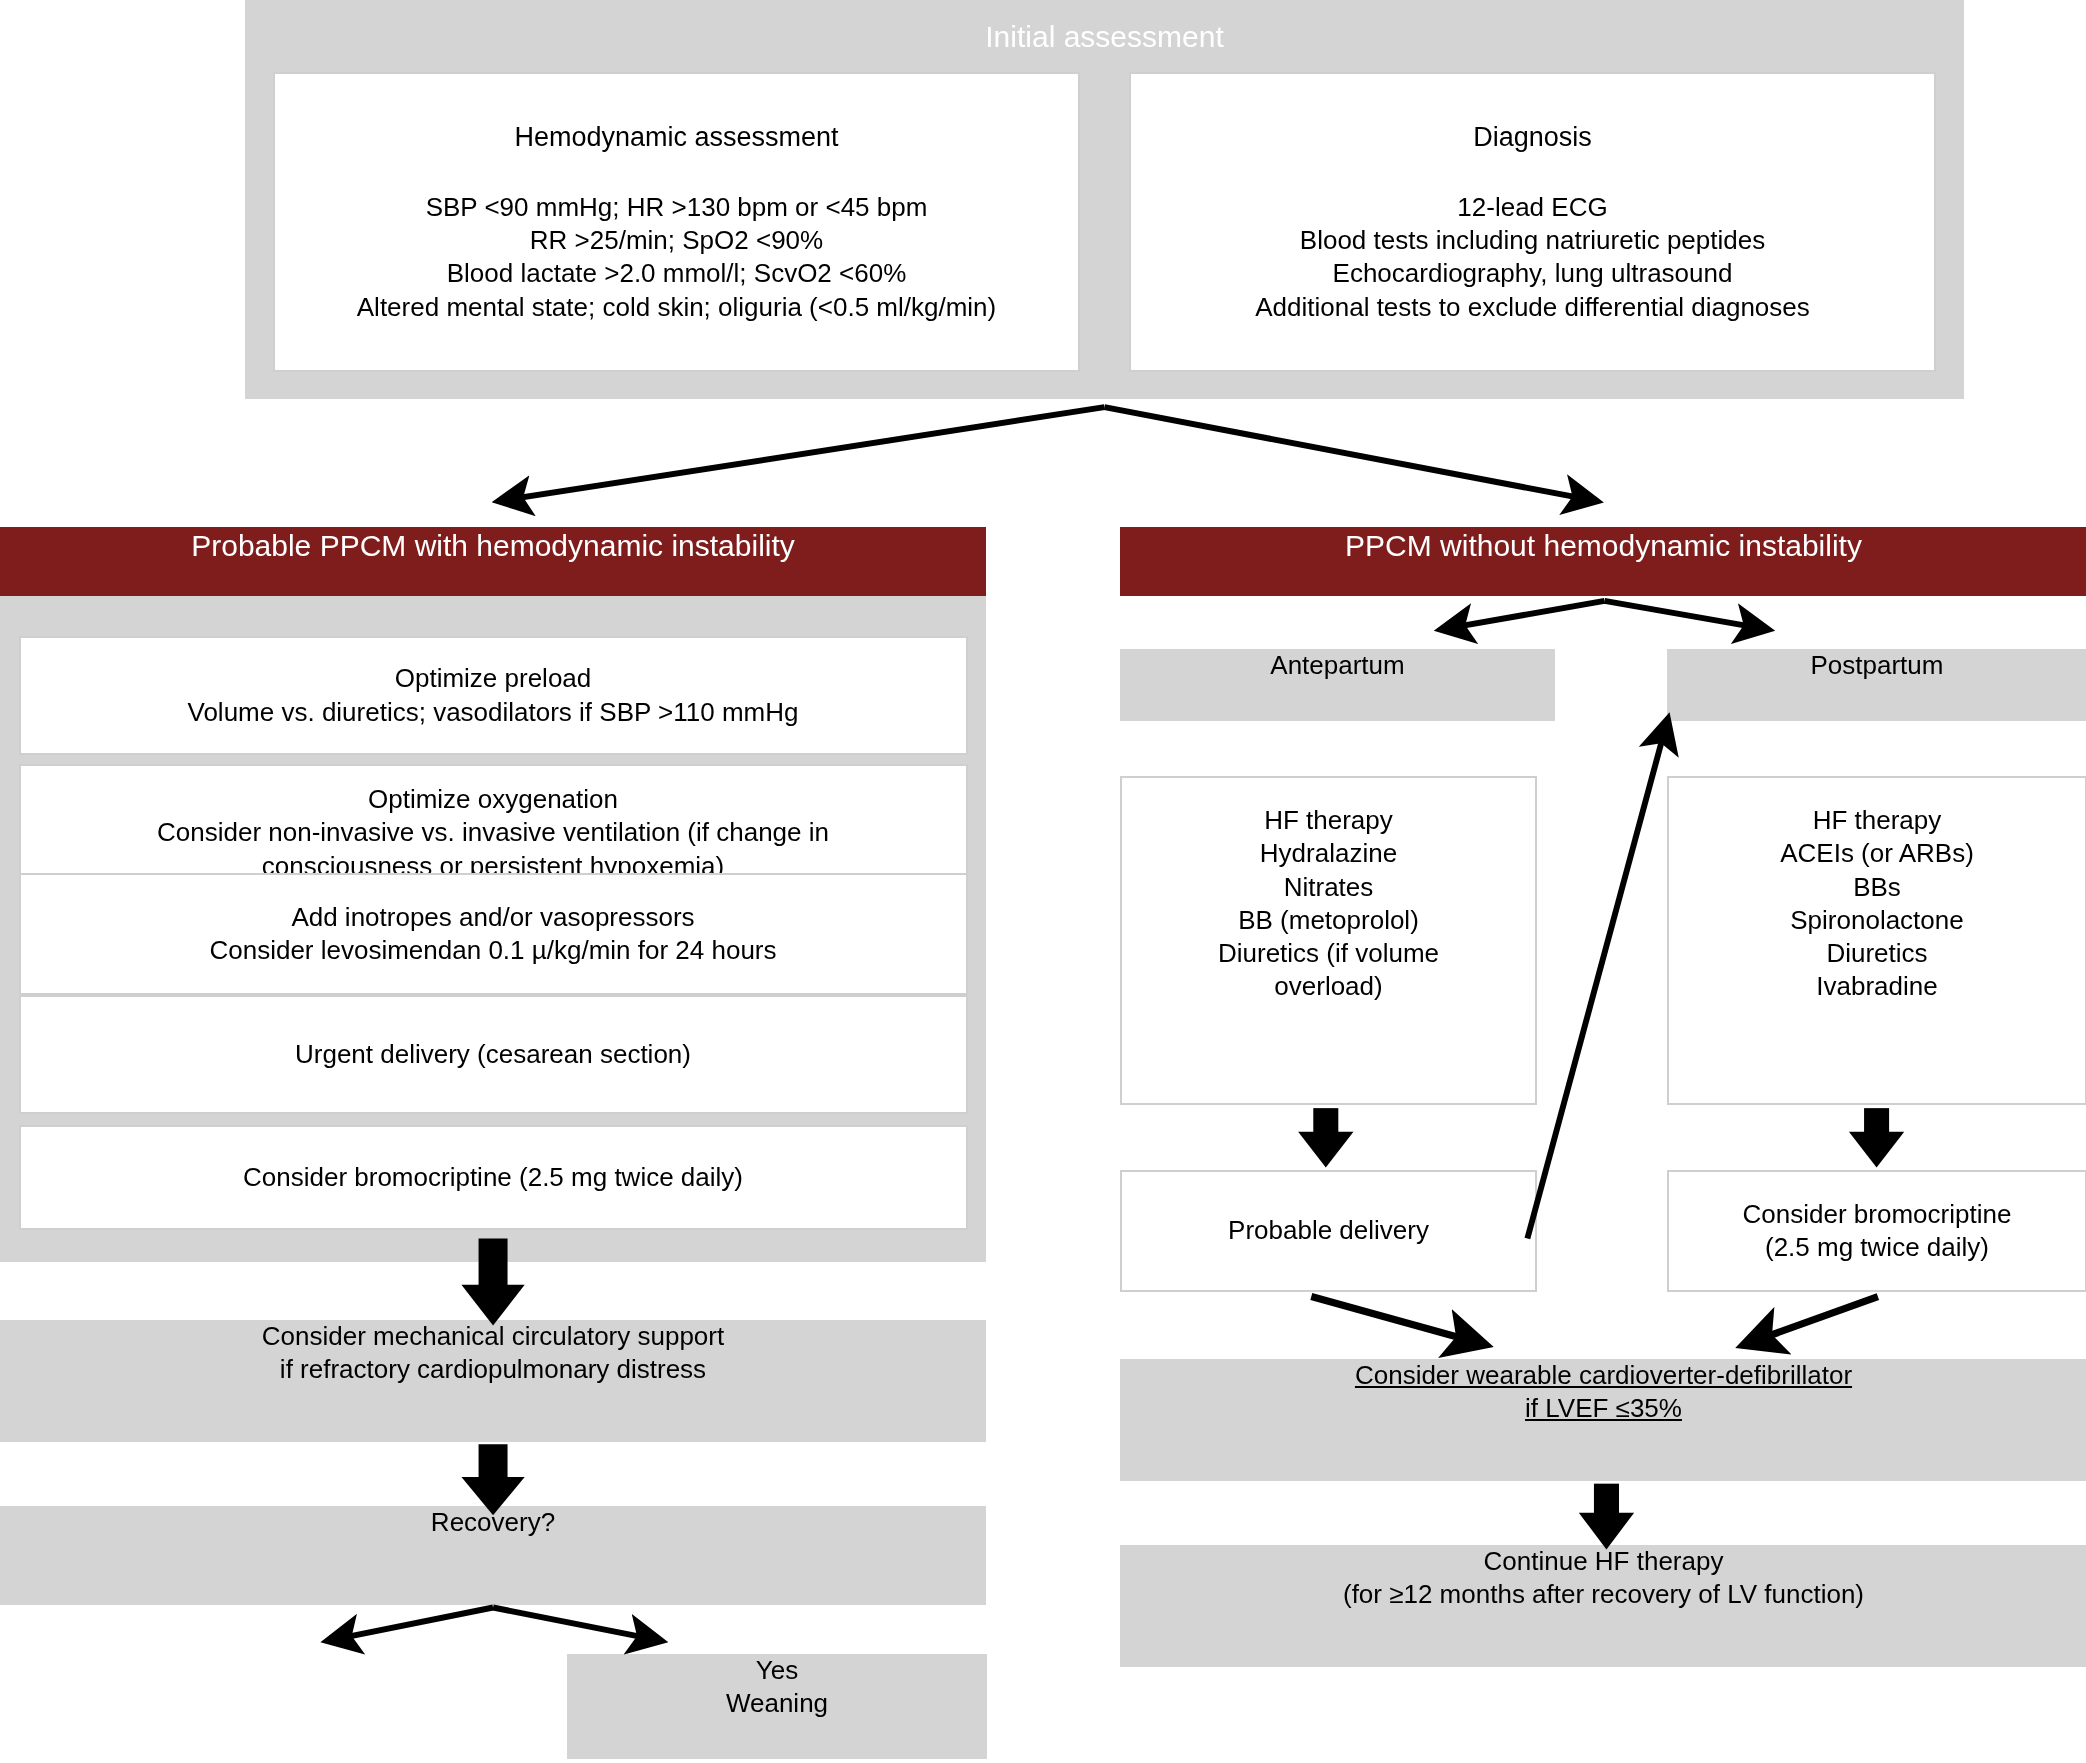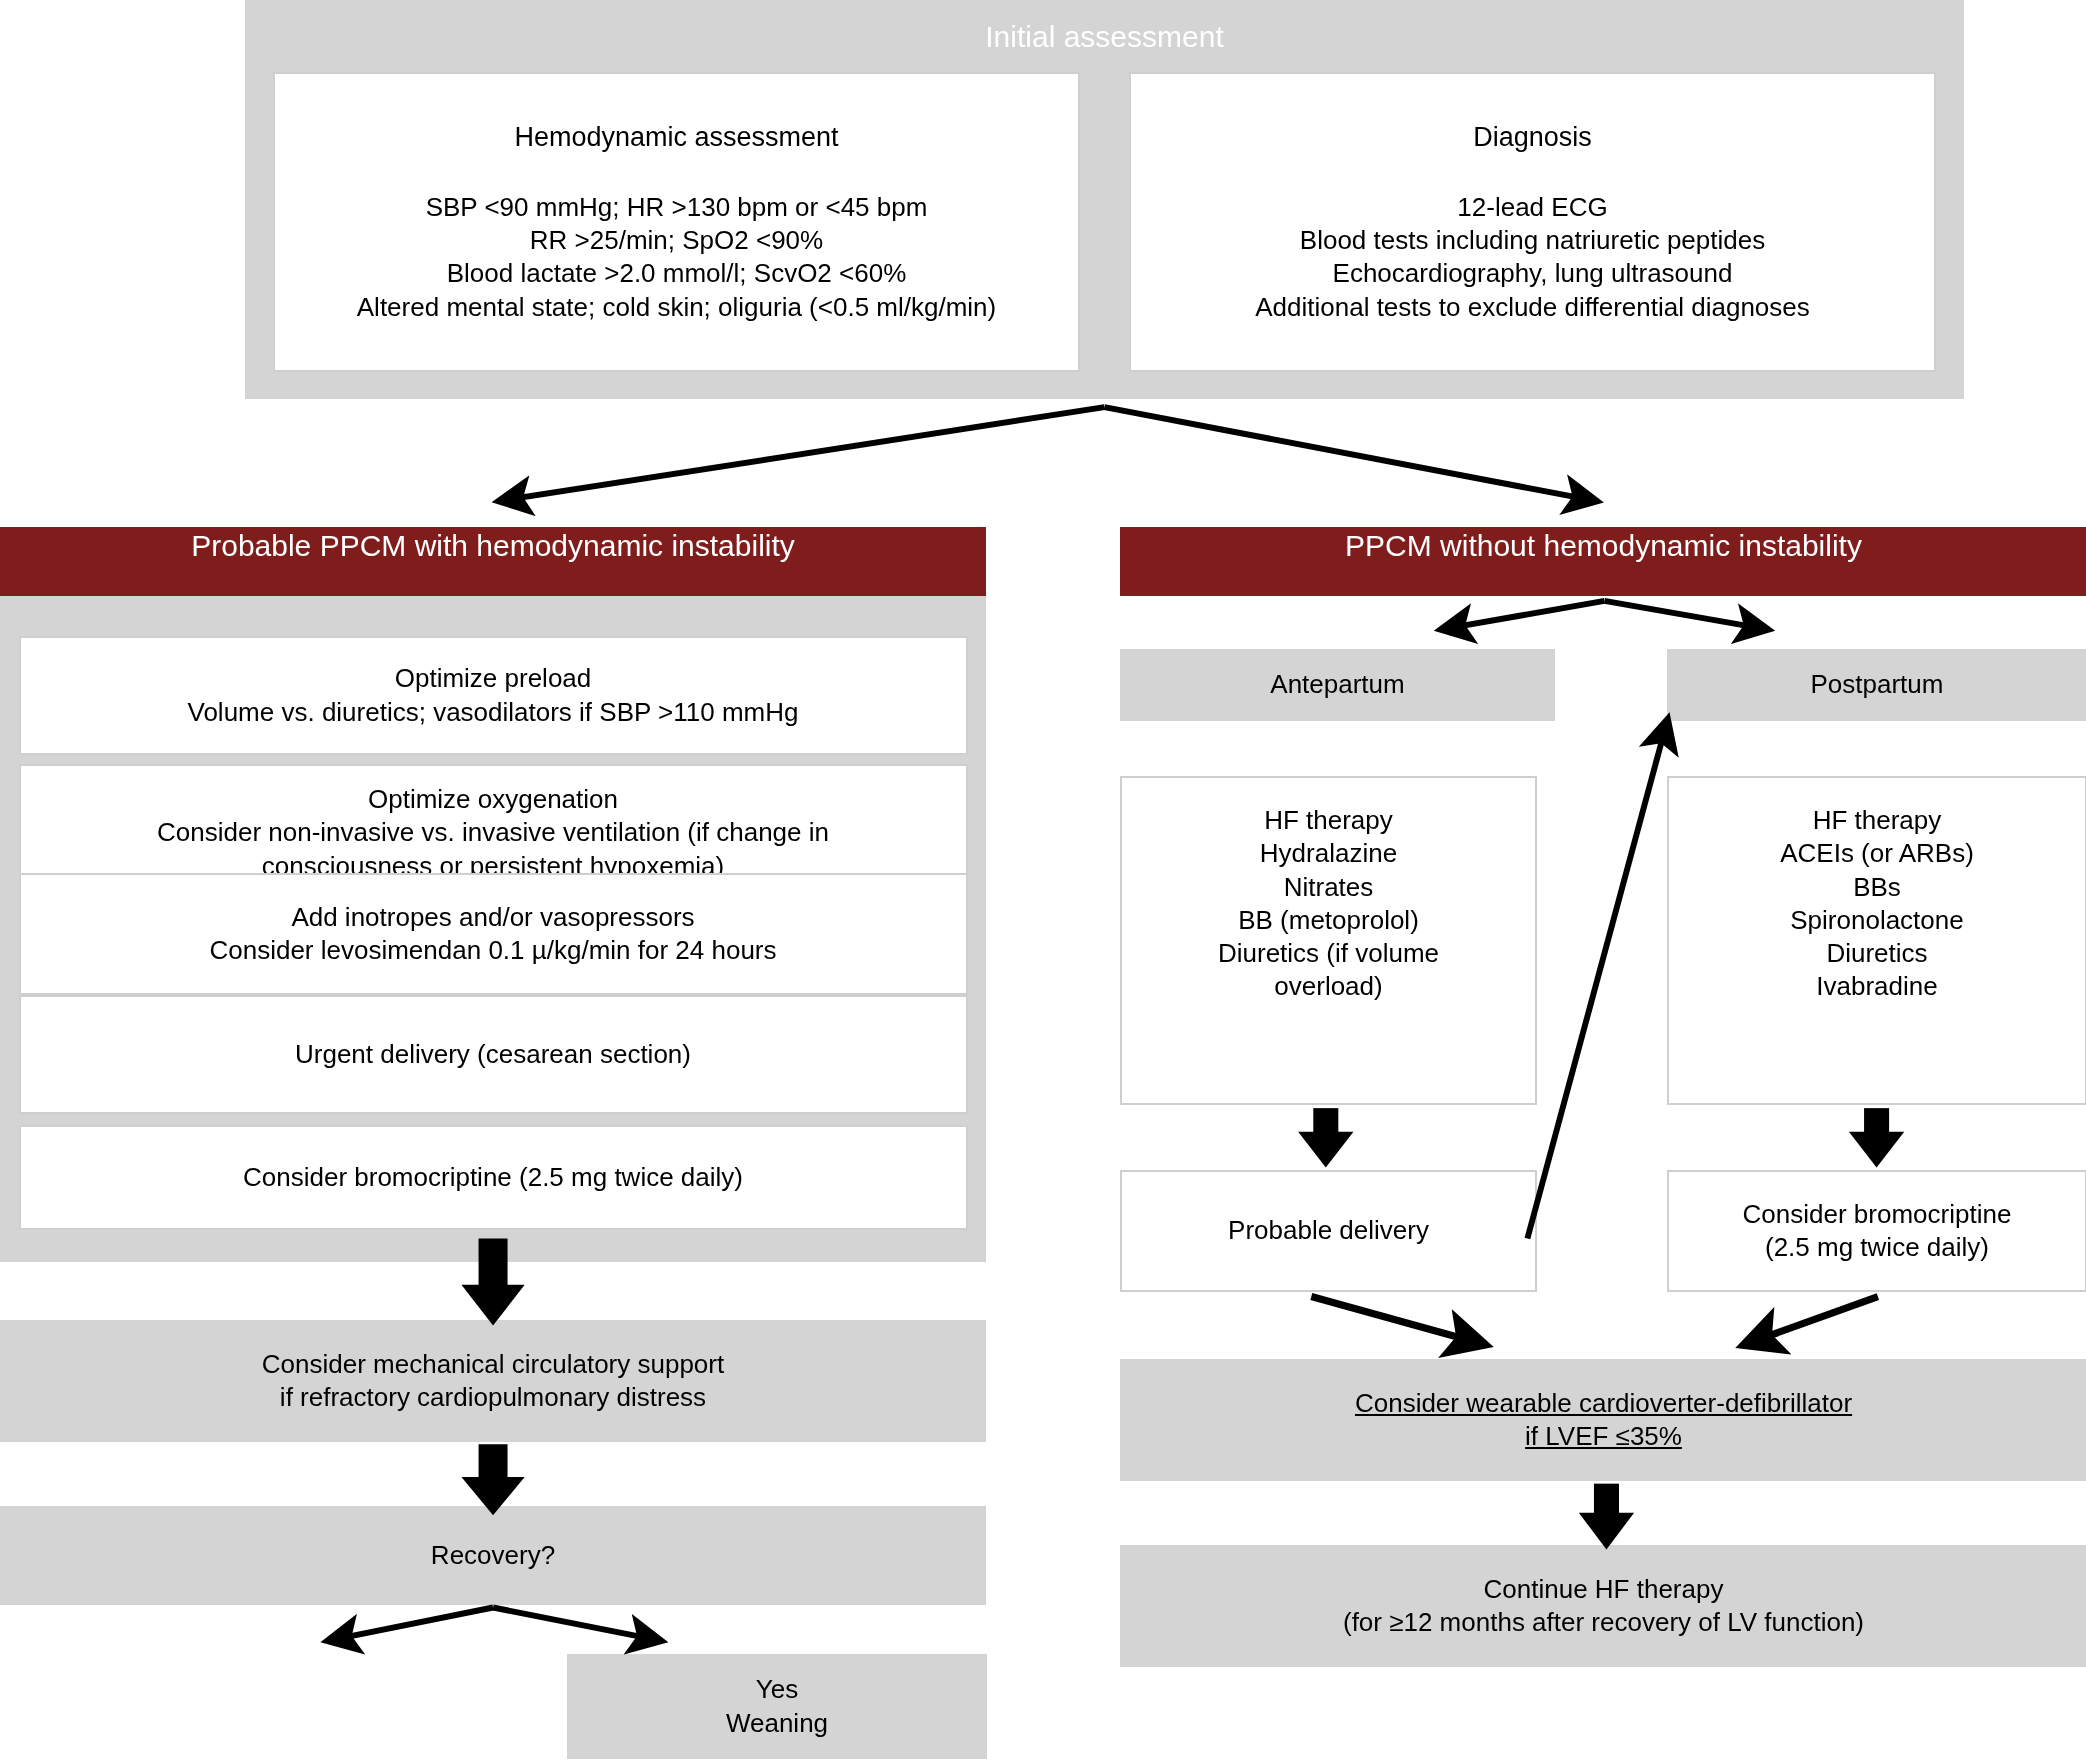--- a/index.html
+++ b/index.html
@@ -27,21 +27,21 @@
     border: 2.6px solid #cfcfcf;
     display: flex;
     align-items: center;
     justify-content: center;
     text-align: center;
   }
   .grey-box {
     position: absolute;
     background: #d4d4d4;
     display: flex;
-    align-items: center;
+    align-items: flex-start;
     justify-content: center;
     text-align: center;
   }
   .black-bar {
     position: absolute;
     background: #7f1d1d;
     display: flex;
     justify-content: center;
     text-align: center;
     color: #ffffff;

